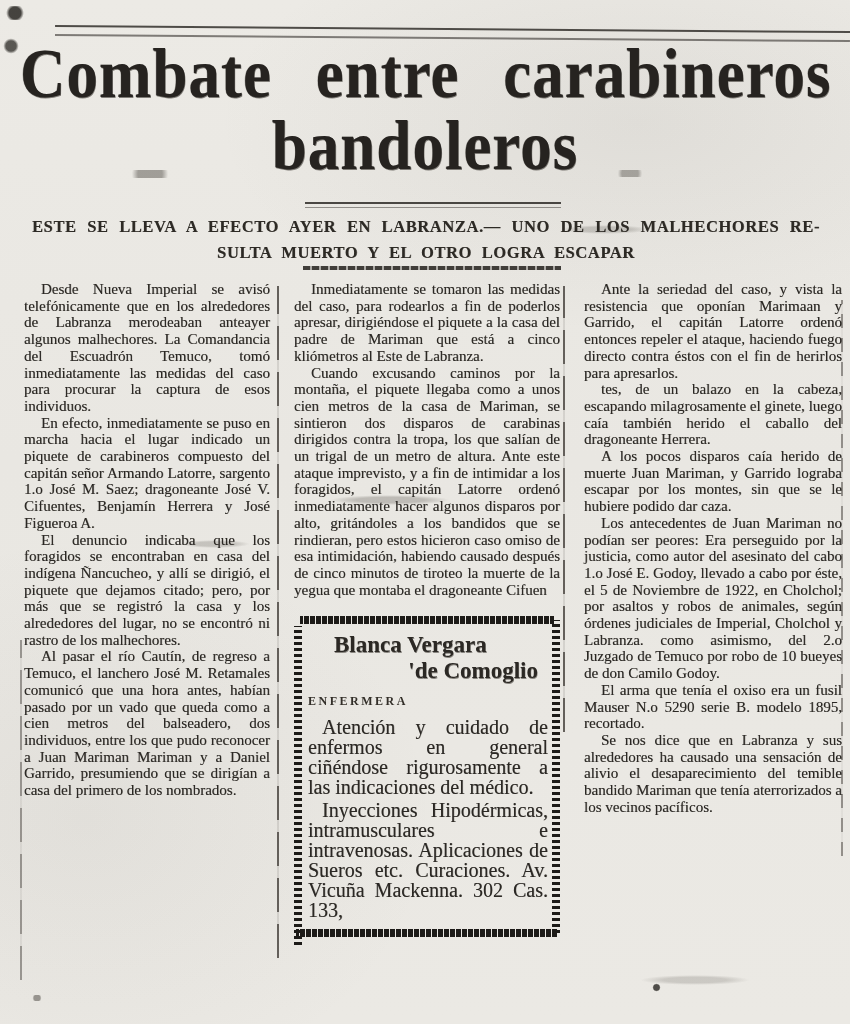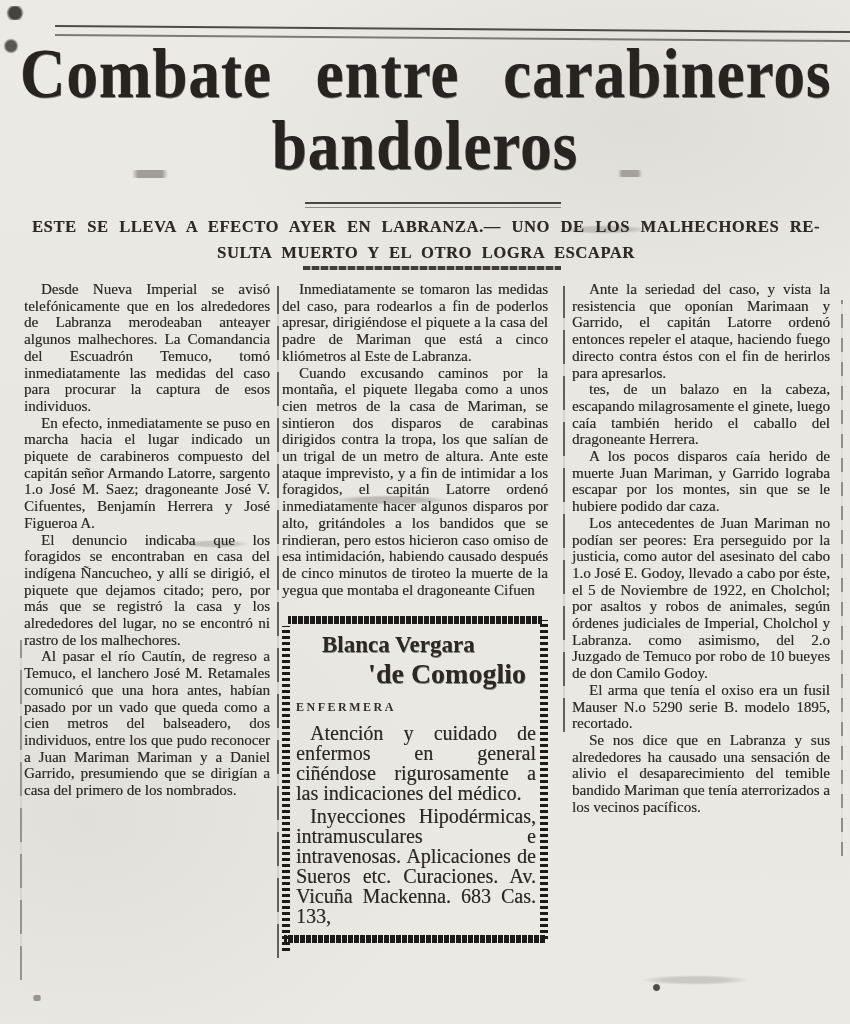--- a/index.html
+++ b/index.html
@@ -68,21 +68,21 @@
   .deck .d2 { text-align:center; }
   .rule-deck {
     position:absolute; left:303px; top:266px; width:258px; height:4px;
     background:repeating-linear-gradient(90deg, rgba(35,32,28,0.85) 0 7px, rgba(35,32,28,0.3) 7px 9px);
   }
   
   .columns { position:absolute; top:281px; left:24px; width:818px; display:flex; }
   .col { text-align:justify; font-size:15px; line-height:16.7px; }
   .col p { margin:0; text-indent:17px; text-shadow:0.4px 0.3px 0 rgba(43,40,36,0.42); }
   .col-1 { width:246px; }
-  .col-2 { width:266px; margin-left:12px; }
+  .col-2 { width:266px; margin-left:24px; }
   .col-3 { width:258px; margin-left:24px; }
   
   .vdiv { position:absolute; width:1.5px;
     background:repeating-linear-gradient(0deg, rgba(55,50,45,0.75) 0 34px, rgba(55,50,45,0.12) 34px 46px);
   }
   .vdiv-1 { left:277px; top:286px; height:672px; }
   .vdiv-2 { left:563px; top:286px; height:446px; }
   .vdiv-right { left:841px; top:300px; height:556px; opacity:0.7;
     background:repeating-linear-gradient(0deg, rgba(55,50,45,0.7) 0 14px, rgba(55,50,45,0.08) 14px 24px);
   }
@@ -103,21 +103,21 @@
     background:
       repeating-linear-gradient(0deg, #1d1b18 0 3px, transparent 3px 6px),
       repeating-linear-gradient(0deg, transparent 0 2px, #1d1b18 2px 5px, transparent 5px 6px);
     background-size:3px auto, 3px auto;
     background-position:0 0, 5px 2px;
   }
   .chain-left { left:0; top:10px; bottom:-8px; }
   .chain-right { right:0; }
   .ad-title1 { font-size:23px; font-weight:bold; padding-left:26px; line-height:1.1;
     text-shadow:0.5px 0.5px 0 rgba(40,36,30,0.5); }
-  .ad-title2 { font-size:28px; font-weight:bold; text-align:right; padding-right:10px; line-height:1.15;
+  .ad-title2 { font-size:23px; font-weight:bold; text-align:right; padding-right:10px; line-height:1.15;
     text-shadow:0.5px 0.5px 0 rgba(40,36,30,0.5); }
   .ad-sub { text-align:left; font-size:12px; font-weight:bold; letter-spacing:2.5px; margin:9px 0 7px; color:#332f29; }
   .ad p { margin:0 0 3px; font-size:20px; line-height:20px; text-align:justify; text-indent:14px;
     text-shadow:0.4px 0.3px 0 rgba(43,40,36,0.42); }
 </style>
 </head>
 <body>
 
 <div class="page">
   <div class="speckles"></div>
@@ -158,21 +158,21 @@
 
       <div class="ad">
         <div class="chain chain-h chain-top"></div>
         <div class="chain chain-h chain-bottom"></div>
         <div class="chain chain-v chain-left"></div>
         <div class="chain chain-v chain-right"></div>
         <div class="ad-title1">Blanca Vergara</div>
         <div class="ad-title2">'de Comoglio</div>
         <div class="ad-sub">ENFERMERA</div>
         <p>Atención y cuidado de enfermos en general ciñéndose rigurosamente a las indicaciones del médico.</p>
-        <p>Inyecciones Hipodérmicas, intramusculares e intravenosas. Aplicaciones de Sueros etc. Curaciones. Av. Vicuña Mackenna. 683 Cas. 133,</p>
+        <p>Inyecciones Hipodérmicas, intramusculares e intravenosas. Aplicaciones de Sueros etc. Curaciones. Av. Vicuña Mackenna. 302 Cas. 133,</p>
       </div>
     </div>
 
     <div class="col col-3">
       <p>Ante la seriedad del caso, y vista la resistencia que oponían Marimaan y Garrido, el capitán Latorre ordenó entonces repeler el ataque, haciendo fuego directo contra éstos con el fin de herirlos para apresarlos.</p>
       <p>tes, de un balazo en la cabeza, escapando milagrosamente el ginete, luego caía también herido el caballo del dragoneante Herrera.</p>
       <p>A los pocos disparos caía herido de muerte Juan Mariman, y Garrido lograba escapar por los montes, sin que se le hubiere podido dar caza.</p>
       <p>Los antecedentes de Juan Mariman no podían ser peores: Era perseguido por la justicia, como autor del asesinato del cabo 1.o José E. Godoy, llevado a cabo por éste, el 5 de Noviembre de 1922, en Cholchol; por asaltos y robos de animales, según órdenes judiciales de Imperial, Cholchol y Labranza. como asimismo, del 2.o Juzgado de Temuco por robo de 10 bueyes de don Camilo Godoy.</p>
       <p>El arma que tenía el oxiso era un fusil Mauser N.o 5290 serie B. modelo 1895, recortado.</p>
       <p>Se nos dice que en Labranza y sus alrededores ha causado una sensación de alivio el desaparecimiento del temible bandido Mariman que tenía aterrorizados a los vecinos pacíficos.</p>

